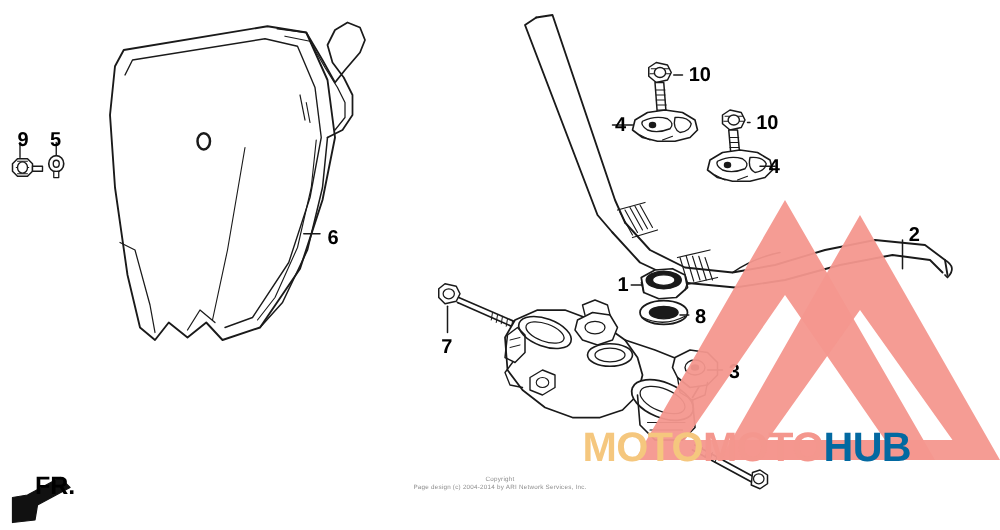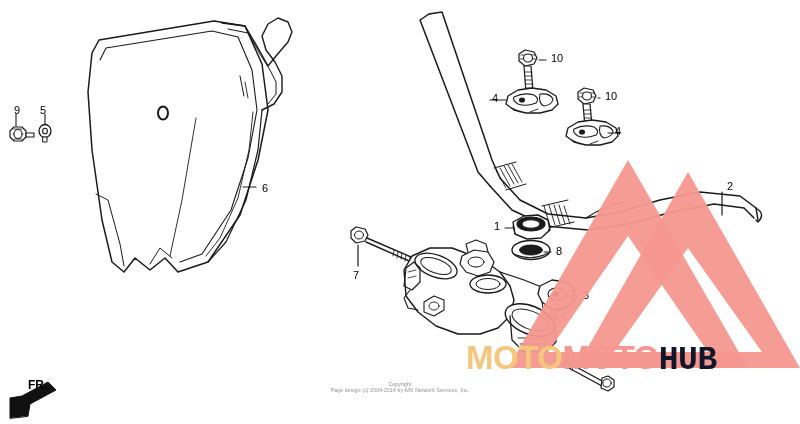--- a/index.html
+++ b/index.html
@@ -20,31 +20,31 @@
   #diagram-svg {
     position: absolute;
     left: 0;
     top: 0;
     width: 800px;
     height: 424px;
   }
   .callout {
     position: absolute;
     font-family: "Liberation Sans", sans-serif;
-    font-weight: normal;
-    font-size: 11px;
+    font-weight: bold;
+    font-size: 16px;
     color: #000000;
     line-height: 1;
     white-space: nowrap;
   }
   .fr-label {
     position: absolute;
     font-family: "Liberation Sans", sans-serif;
     font-weight: bold;
-    font-size: 12px;
+    font-size: 20px;
     color: #000000;
     white-space: nowrap;
   }
   #copyright {
     position: absolute;
     left: 0;
     top: 381px;
     width: 800px;
     text-align: center;
     font-family: "Liberation Sans", sans-serif;
@@ -326,16 +326,16 @@
   <svg id="watermark" viewBox="0 0 800 424">
 
     <path d="M628,160 L748,368 L508,368 Z
              M628,236 L708,352 L548,352 Z" fill="#F4978E" fill-rule="evenodd" opacity="0.95"></path>
 
     <path d="M688,172 L800,368 L576,368 Z
              M688,248 L762,352 L614,352 Z" fill="#F4978E" fill-rule="evenodd" opacity="0.95"></path>
   </svg>
 
   <div id="wm-text">
-    <span style="color:#F5C77E;">MOTO</span><span style="color:#F4978E;">MOTO</span><span style="color:#0f172a;font-family:Liberation Mono, monospace;">HUB</span>
+    <span style="color:#F5C77E;">MOTO</span><span style="color:#F4978E;">MOTO</span><span style="color:#0369a1;">HUB</span>
   </div>
 
 </div>
 
 </body></html>

